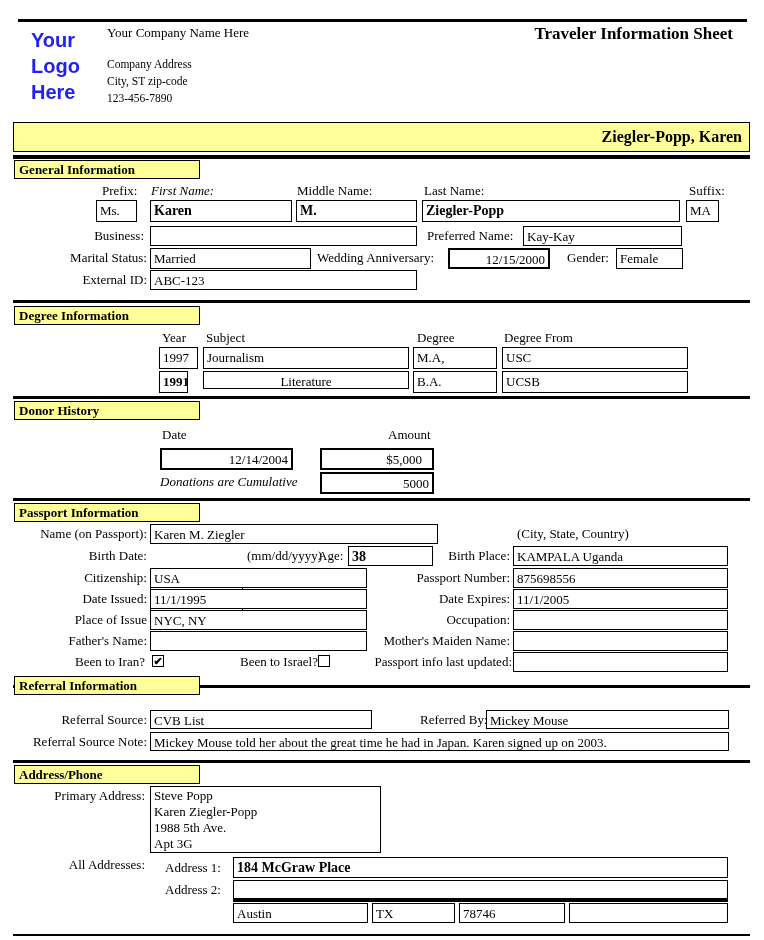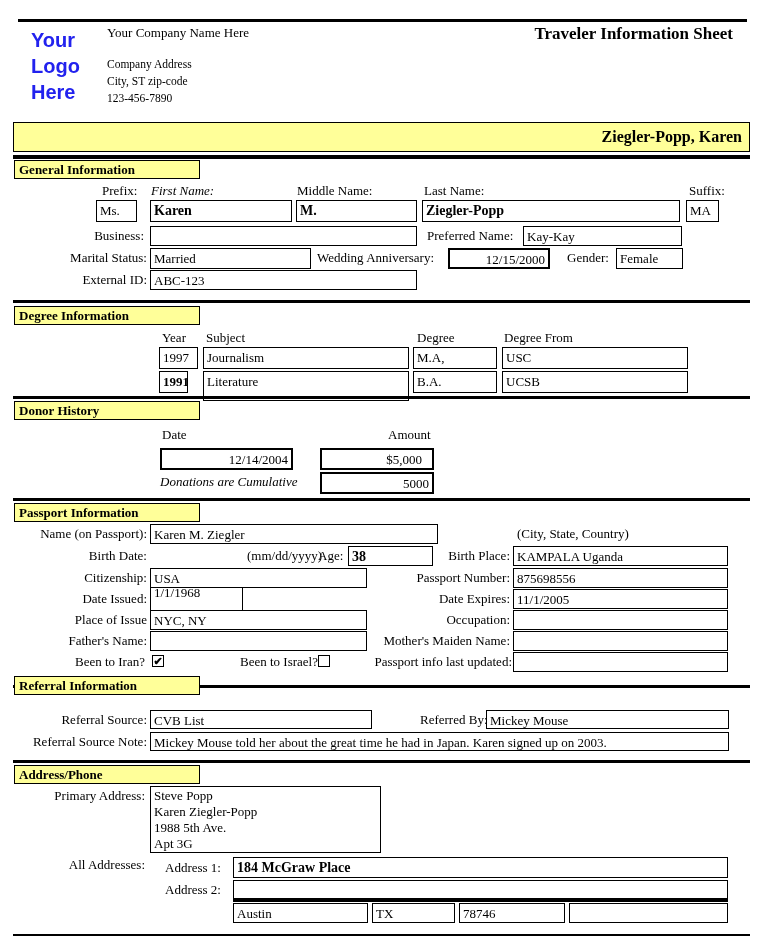--- a/index.html
+++ b/index.html
@@ -86,21 +86,21 @@
   <div class="lbl" style="left:206px;top:331px;">Subject</div>
   <div class="lbl" style="left:417px;top:331px;">Degree</div>
   <div class="lbl" style="left:504px;top:331px;">Degree From</div>
 
   <div class="box" style="left:159px;top:347px;width:39px;height:22px;">1997</div>
   <div class="box" style="left:203px;top:347px;width:206px;height:22px;">Journalism</div>
   <div class="box" style="left:413px;top:347px;width:84px;height:22px;">M.A,</div>
   <div class="box" style="left:502px;top:347px;width:186px;height:22px;">USC</div>
 
   <div class="box" style="left:159px;top:371px;width:29px;height:22px;font-weight:bold;">1991</div>
-  <div class="box" style="left:203px;top:371px;width:206px;height:30px;">Literature</div>
+  <div class="box" style="left:203px;top:371px;width:206px;height:18px;text-align:center;">Literature</div>
   <div class="box" style="left:413px;top:371px;width:84px;height:22px;">B.A.</div>
   <div class="box" style="left:502px;top:371px;width:186px;height:22px;">UCSB</div>
 
   <div class="rule" style="left:13px;top:396px;width:737px;height:3px;"></div>
   <div class="sect" style="top:401px;">Donor History</div>
   <div class="lbl" style="left:162px;top:428px;">Date</div>
   <div class="lbl" style="left:388px;top:428px;">Amount</div>
   <div class="box b2 right" style="left:160px;top:448px;width:133px;height:22px;">12/14/2004</div>
   <div class="box b2 right" style="left:320px;top:448px;width:114px;height:22px;padding-right:10px;">$5,000</div>
   <div class="lbl ital" style="left:160px;top:475px;">Donations are Cumulative</div>
@@ -119,20 +119,21 @@
   <div class="box boldval" style="left:348px;top:546px;width:85px;height:20px;">38</div>
   <div class="lbl ra" style="left:360px;top:549px;width:150px;">Birth Place:</div>
   <div class="box" style="left:513px;top:546px;width:215px;height:20px;">KAMPALA Uganda</div>
 
   <div class="lbl ra" style="left:15px;top:571px;width:132px;">Citizenship:</div>
   <div class="box" style="left:150px;top:568px;width:217px;height:20px;">USA</div>
   <div class="lbl ra" style="left:360px;top:571px;width:150px;">Passport Number:</div>
   <div class="box" style="left:513px;top:568px;width:215px;height:20px;">875698556</div>
 
   <div class="lbl ra" style="left:15px;top:592px;width:132px;">Date Issued:</div>
+  <div class="box" style="left:150px;top:589px;width:217px;height:20px;">11/1/1995</div>
   <div class="lbl ra" style="left:360px;top:592px;width:150px;">Date Expires:</div>
   <div class="box" style="left:513px;top:589px;width:215px;height:20px;">11/1/2005</div>
 
   <div class="lbl ra" style="left:15px;top:613px;width:132px;">Place of Issue</div>
   <div class="box" style="left:150px;top:610px;width:217px;height:20px;">NYC, NY</div>
   <div class="lbl ra" style="left:360px;top:613px;width:150px;">Occupation:</div>
   <div class="box" style="left:513px;top:610px;width:215px;height:20px;"></div>
 
   <div class="lbl ra" style="left:15px;top:634px;width:132px;">Father's Name:</div>
   <div class="box" style="left:150px;top:631px;width:217px;height:20px;"></div>

